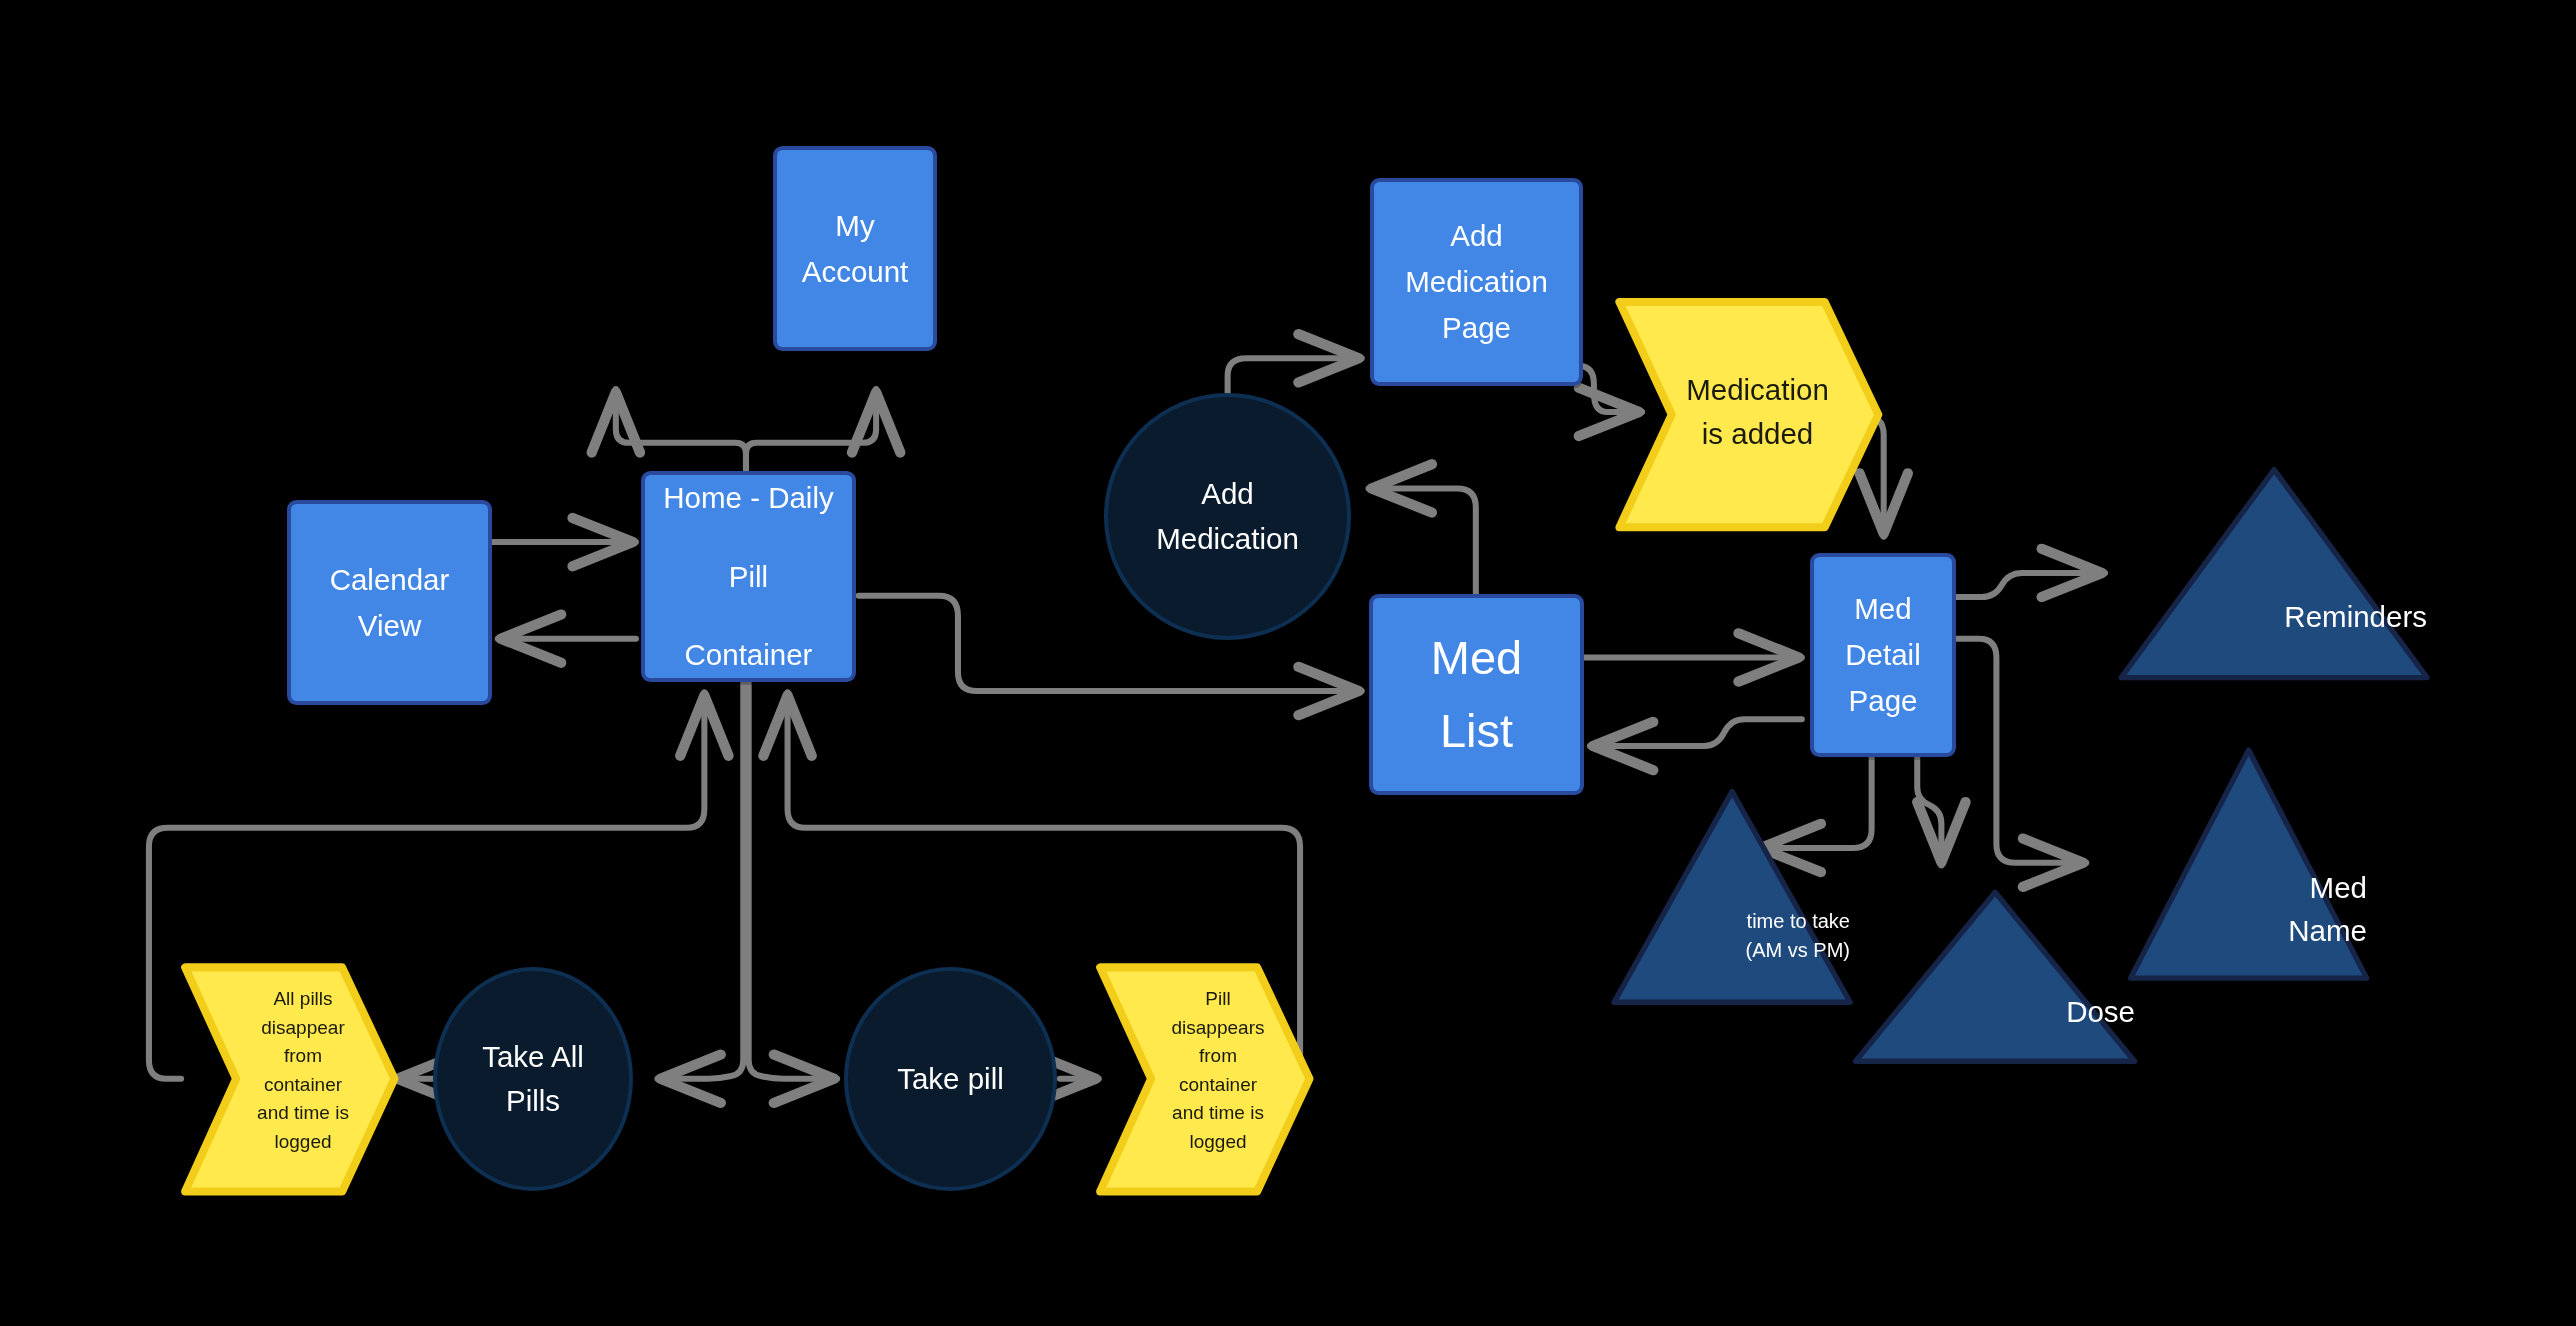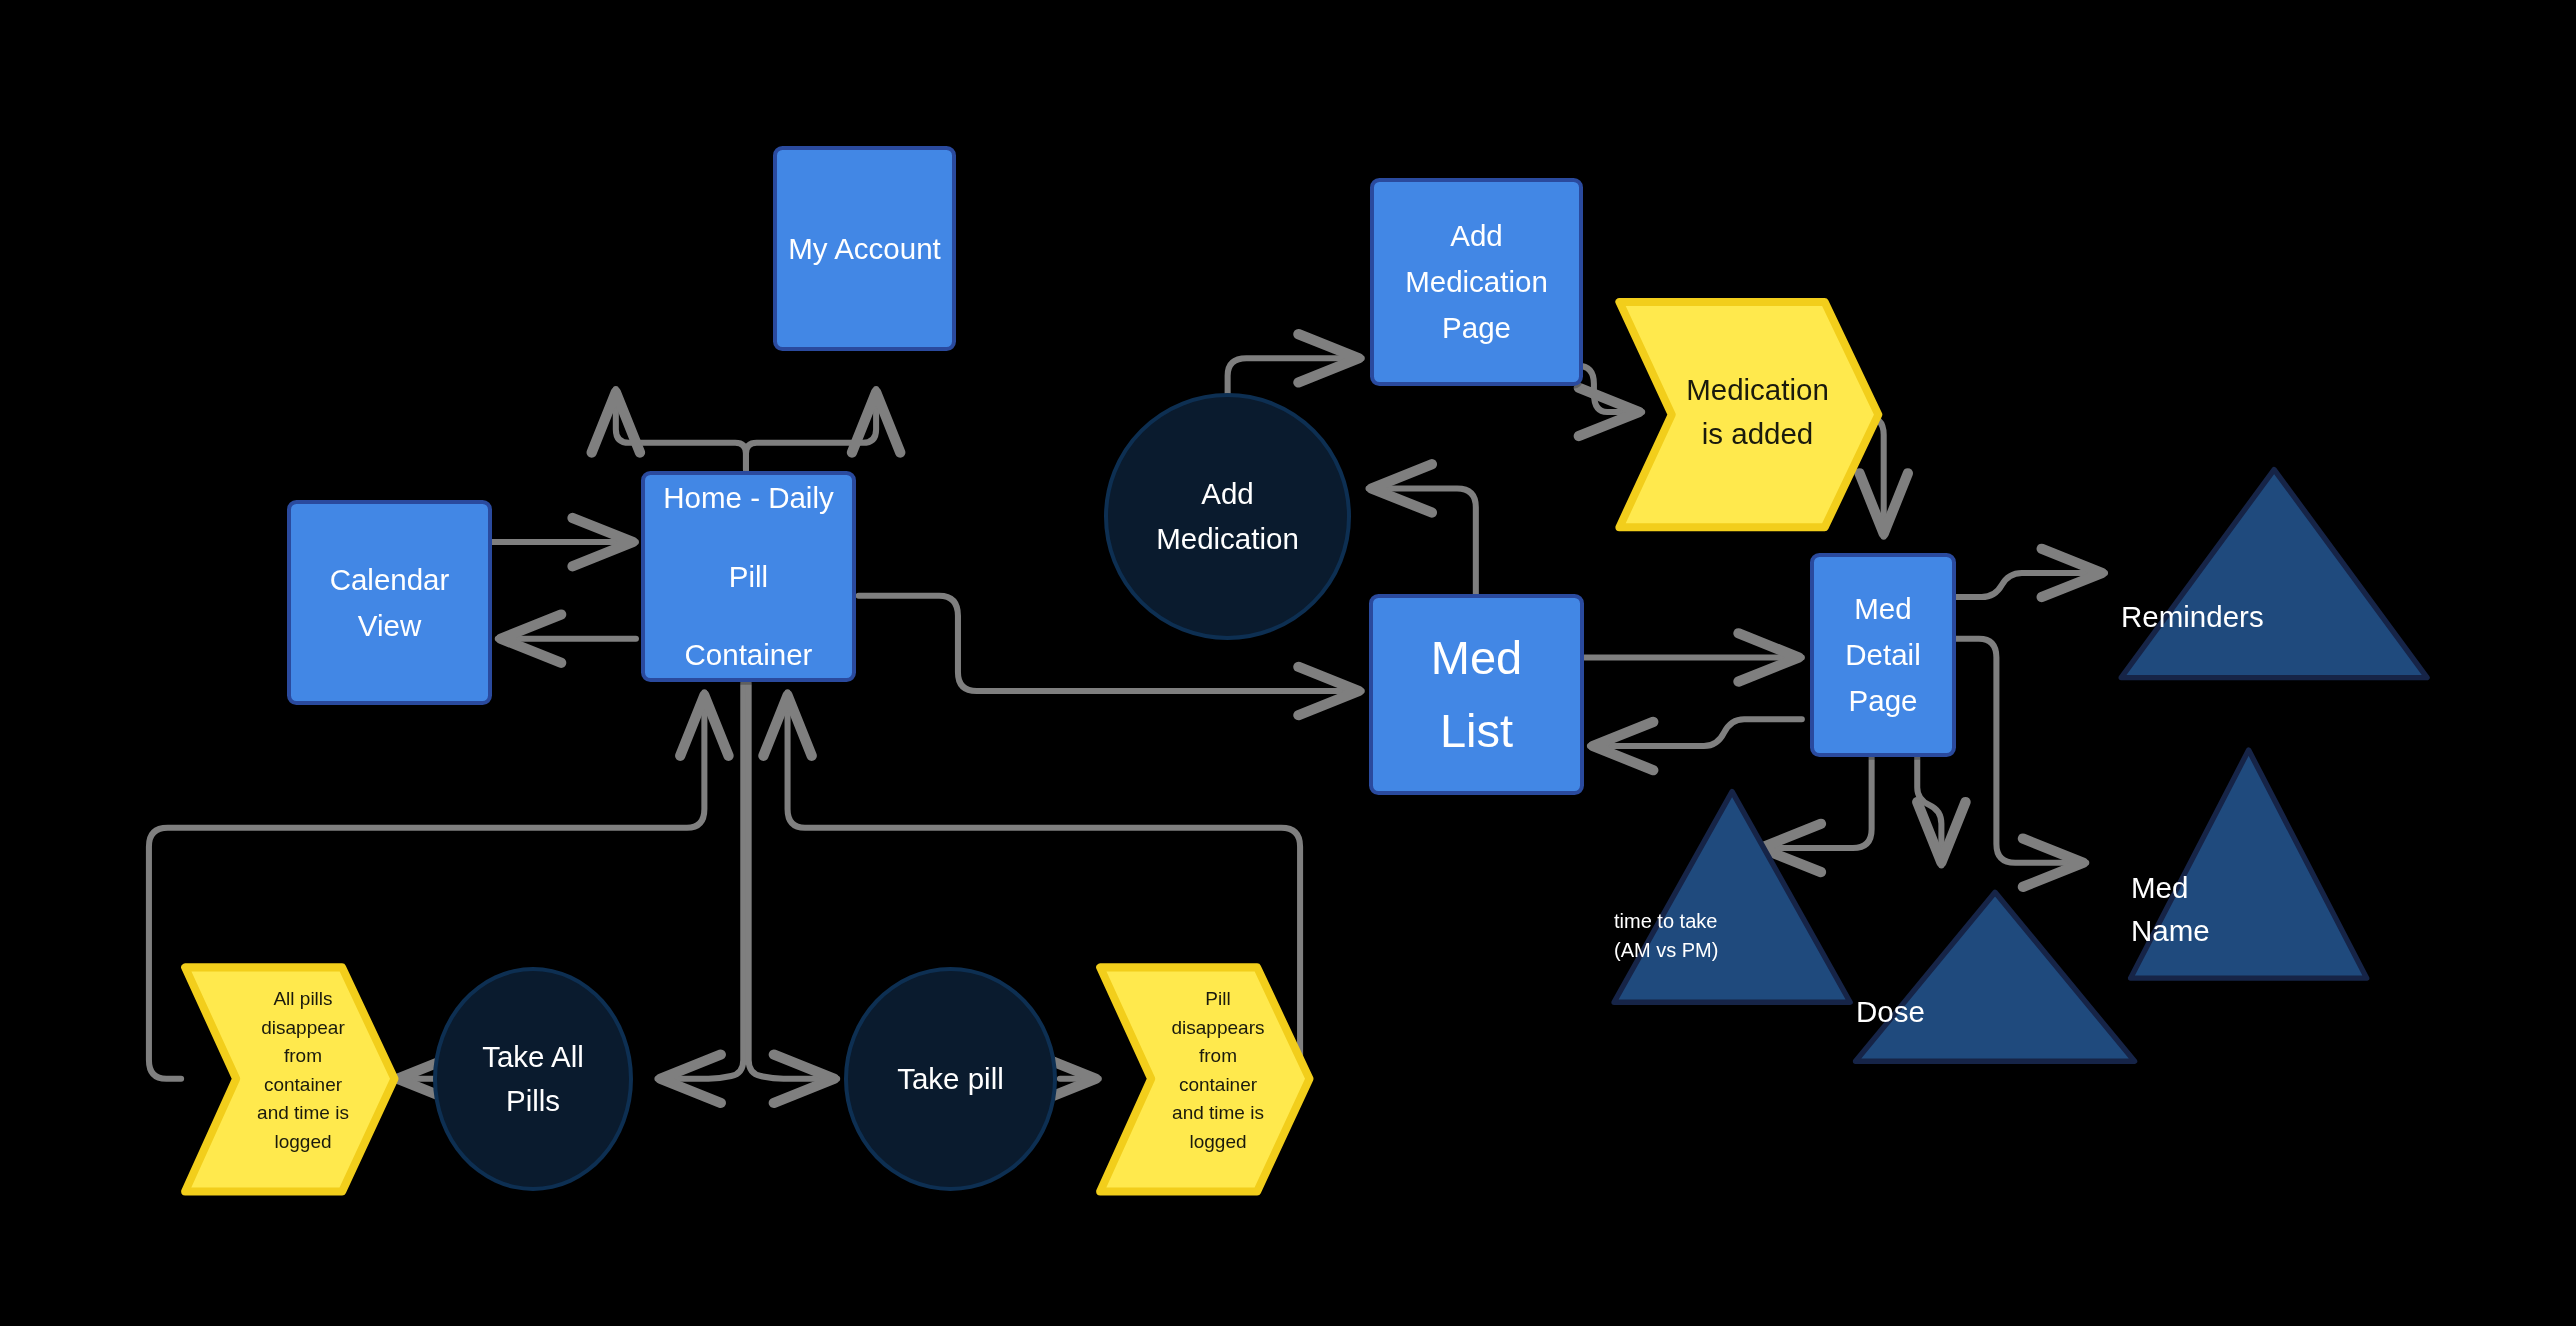--- a/index.html
+++ b/index.html
@@ -4,21 +4,21 @@
 <style>
   html,body{margin:0;padding:0;background:#000;}
   body{width:2576px;height:1327px;overflow:hidden;font-family:"Liberation Sans",sans-serif;}
   #stage{position:relative;width:2576px;height:1327px;background:#000000;}
   svg.layer{position:absolute;left:0;top:0;width:2576px;height:1327px;overflow:visible;}
   .node{position:absolute;display:flex;align-items:center;justify-content:center;text-align:center;box-sizing:border-box;}
   .rect{background:#4287E5;border:4.7px solid #2A4A9E;border-radius:9.4px;color:#FFFFFF;line-height:1.55;
         box-shadow:0 2.7px 0 rgba(0,0,0,.25);}
   .rect span{display:block;padding:0 5.4px;}
   .ellipse{background:#0A1B2E;border:4.7px solid #0D2F52;border-radius:50%;color:#FFFFFF;line-height:1.5;}
-  .tri-label{position:absolute;width:100%;text-align:left;color:#FFFFFF;line-height:1.45;pointer-events:none;}
+  .tri-label{position:absolute;width:100%;text-align:right;color:#FFFFFF;line-height:1.45;pointer-events:none;}
   .chev-label{position:absolute;width:100%;text-align:center;color:#1A1A0D;line-height:1.5;pointer-events:none;}
   .f44{font-size:29.5px;}
   .f70{font-size:47px;}
   .f28{font-size:19px;}
 </style>
 </head>
 <body>
 
 <div id="stage">
 
@@ -126,21 +126,21 @@
   <div class="chev-label f28" style="left:1140px;top:985px;width:156px;">
     <div>Pill</div>
     <div>disappears</div>
     <div>from</div>
     <div>container</div>
     <div>and time is</div>
     <div>logged</div>
   </div>
 
 
-  <div class="node rect f44" style="left:773px;top:146px;width:183px;height:205px;">
+  <div class="node rect f44" style="left:773px;top:146px;width:164px;height:205px;">
     <span>My Account</span>
   </div>
 
   <div class="node rect f44" style="left:287px;top:500px;width:205px;height:205px;flex-direction:column;">
     <span>Calendar</span>
     <span>View</span>
   </div>
 
   <div class="node rect f44" style="left:641px;top:471px;width:215px;height:211px;flex-direction:column;justify-content:space-between;">
     <span>Home - Daily</span>

